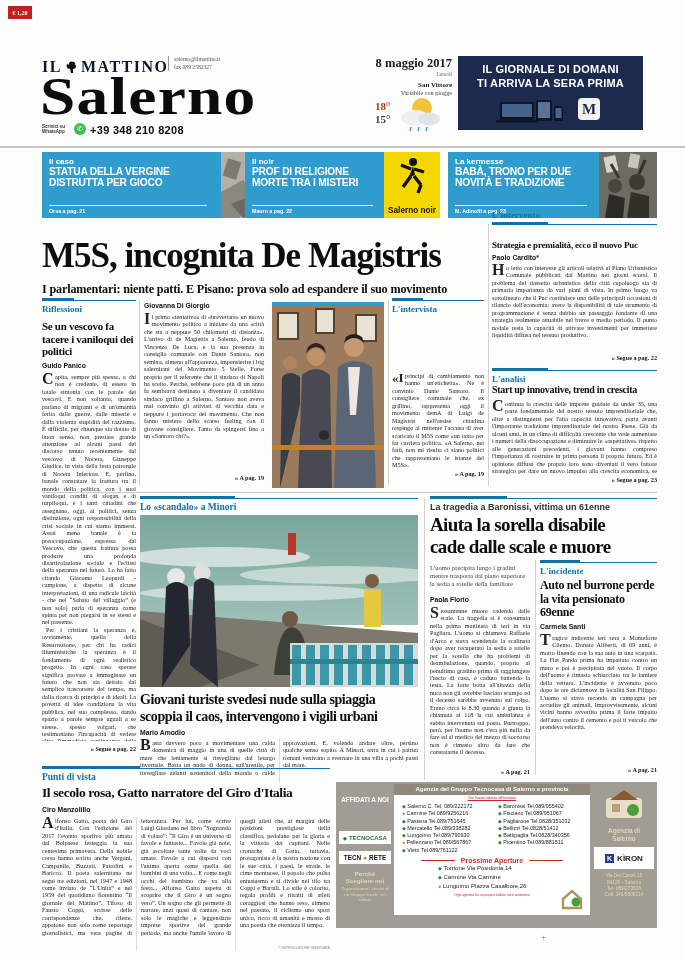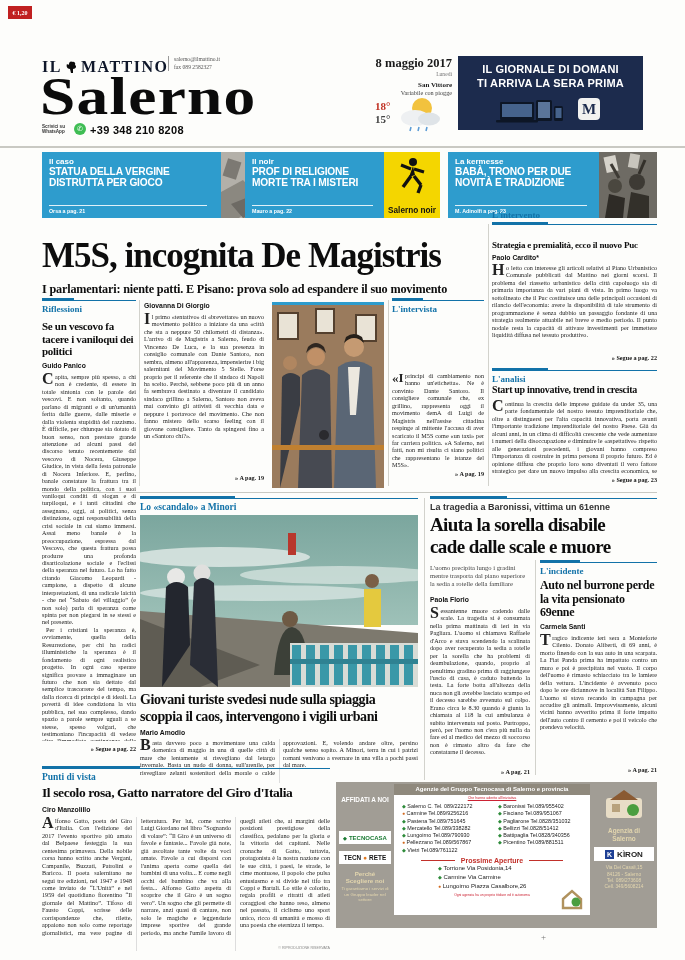--- a/index.html
+++ b/index.html
@@ -419,21 +419,21 @@
       <svg width="40" height="32" viewBox="0 0 40 32">
         <rect x="2" y="10" width="36" height="20" rx="3" fill="#e8ddc6"></rect>
         <polygon points="6,12 20,2 34,12" fill="#8a5a32"></polygon>
         <rect x="8" y="16" width="8" height="8" fill="#b8a27c"></rect>
         <circle cx="29" cy="22" r="6" fill="#4a9e3f"></circle>
       </svg>
       <div class="tan" style="font-weight:bold;font-size:6.4px;line-height:1.2;margin-top:3px;">
         <div>Agenzia di</div>
         <div>Salerno</div>
       </div>
-      <div class="logo-box" style="height:14px;margin-top:5px;font-size:8px;color:#222;gap:3px;">
+      <div class="logo-box" style="height:22px;margin-top:5px;font-size:8px;color:#222;gap:3px;">
         <span style="display:inline-block;width:9px;height:9px;background:#1d3f94;color:#fff;font-size:7px;line-height:9px;">K</span>
         <span>KÌRON</span>
       </div>
       <div class="tan" style="font-size:4.8px;line-height:1.3;margin-top:4px;">
         <div>Via Dei Casali,15</div>
         <div>84126 - Salerno</div>
         <div>Tel. 089/273608</div>
         <div>Cell. 349/5608214</div>
       </div>
     </div>

